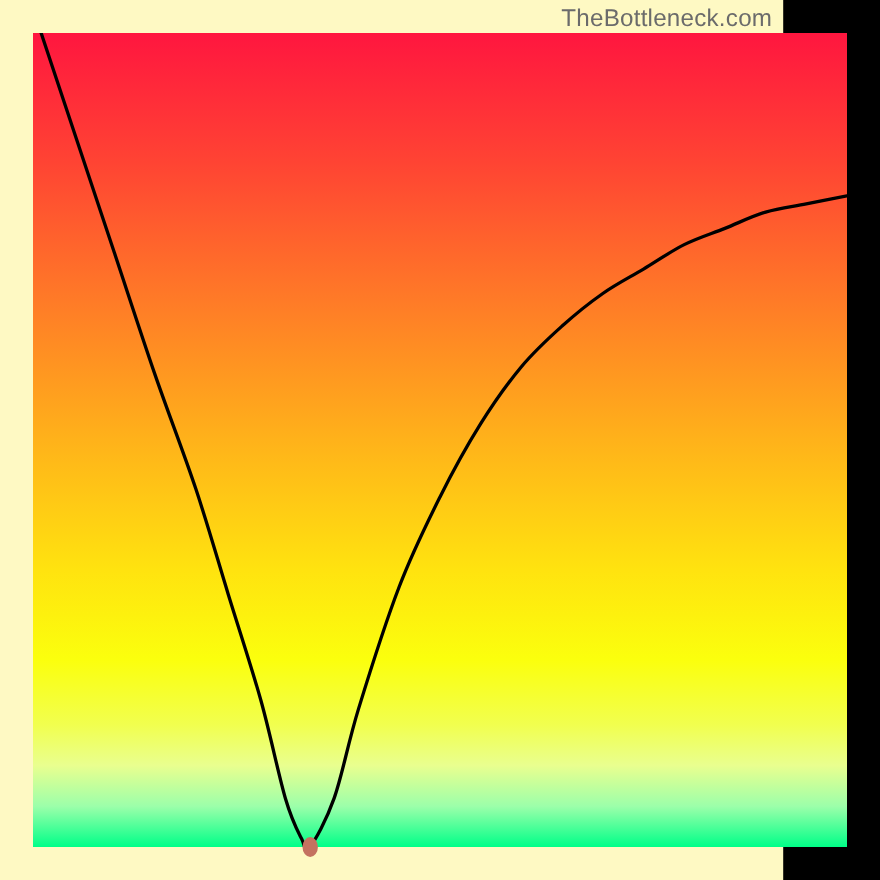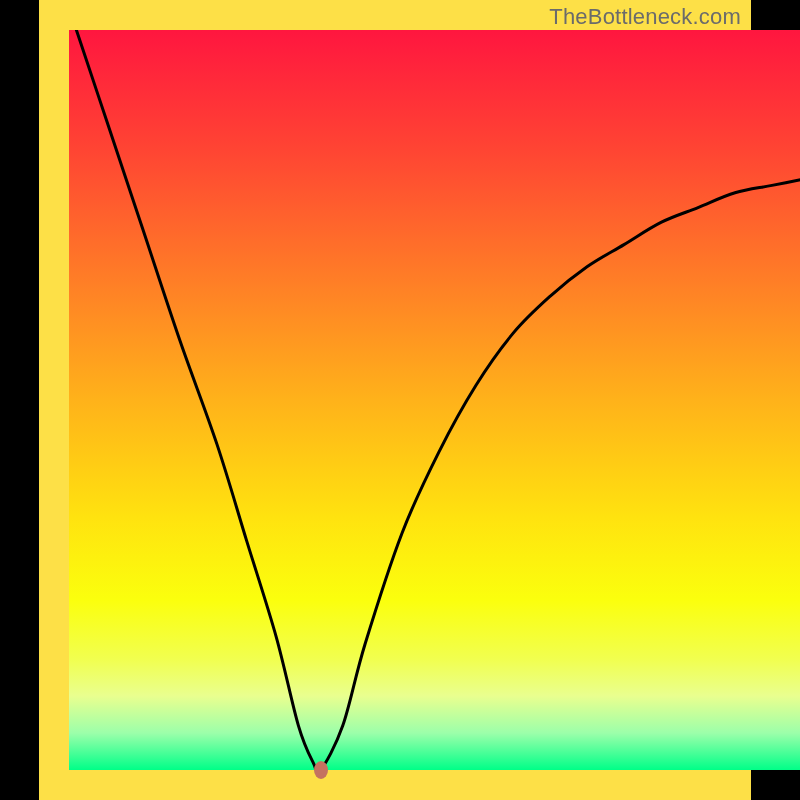--- a/index.html
+++ b/index.html
@@ -10,22 +10,21 @@
     background: #000;
     overflow: hidden;
     font-family: Arial, Helvetica, sans-serif;
   }
   .frame {
     position: absolute;
     left: 0;
     top: 0;
     width: 712px;
     height: 800px;
-    background: #fde047;
-    margin-left: 39px;
+    background: #fef9c3;
   }
   .plot-area {
     position: absolute;
     left: 30px;
     top: 30px;
     width: 740px;
     height: 740px;
   }
   .plot-bg {
     position: absolute;

